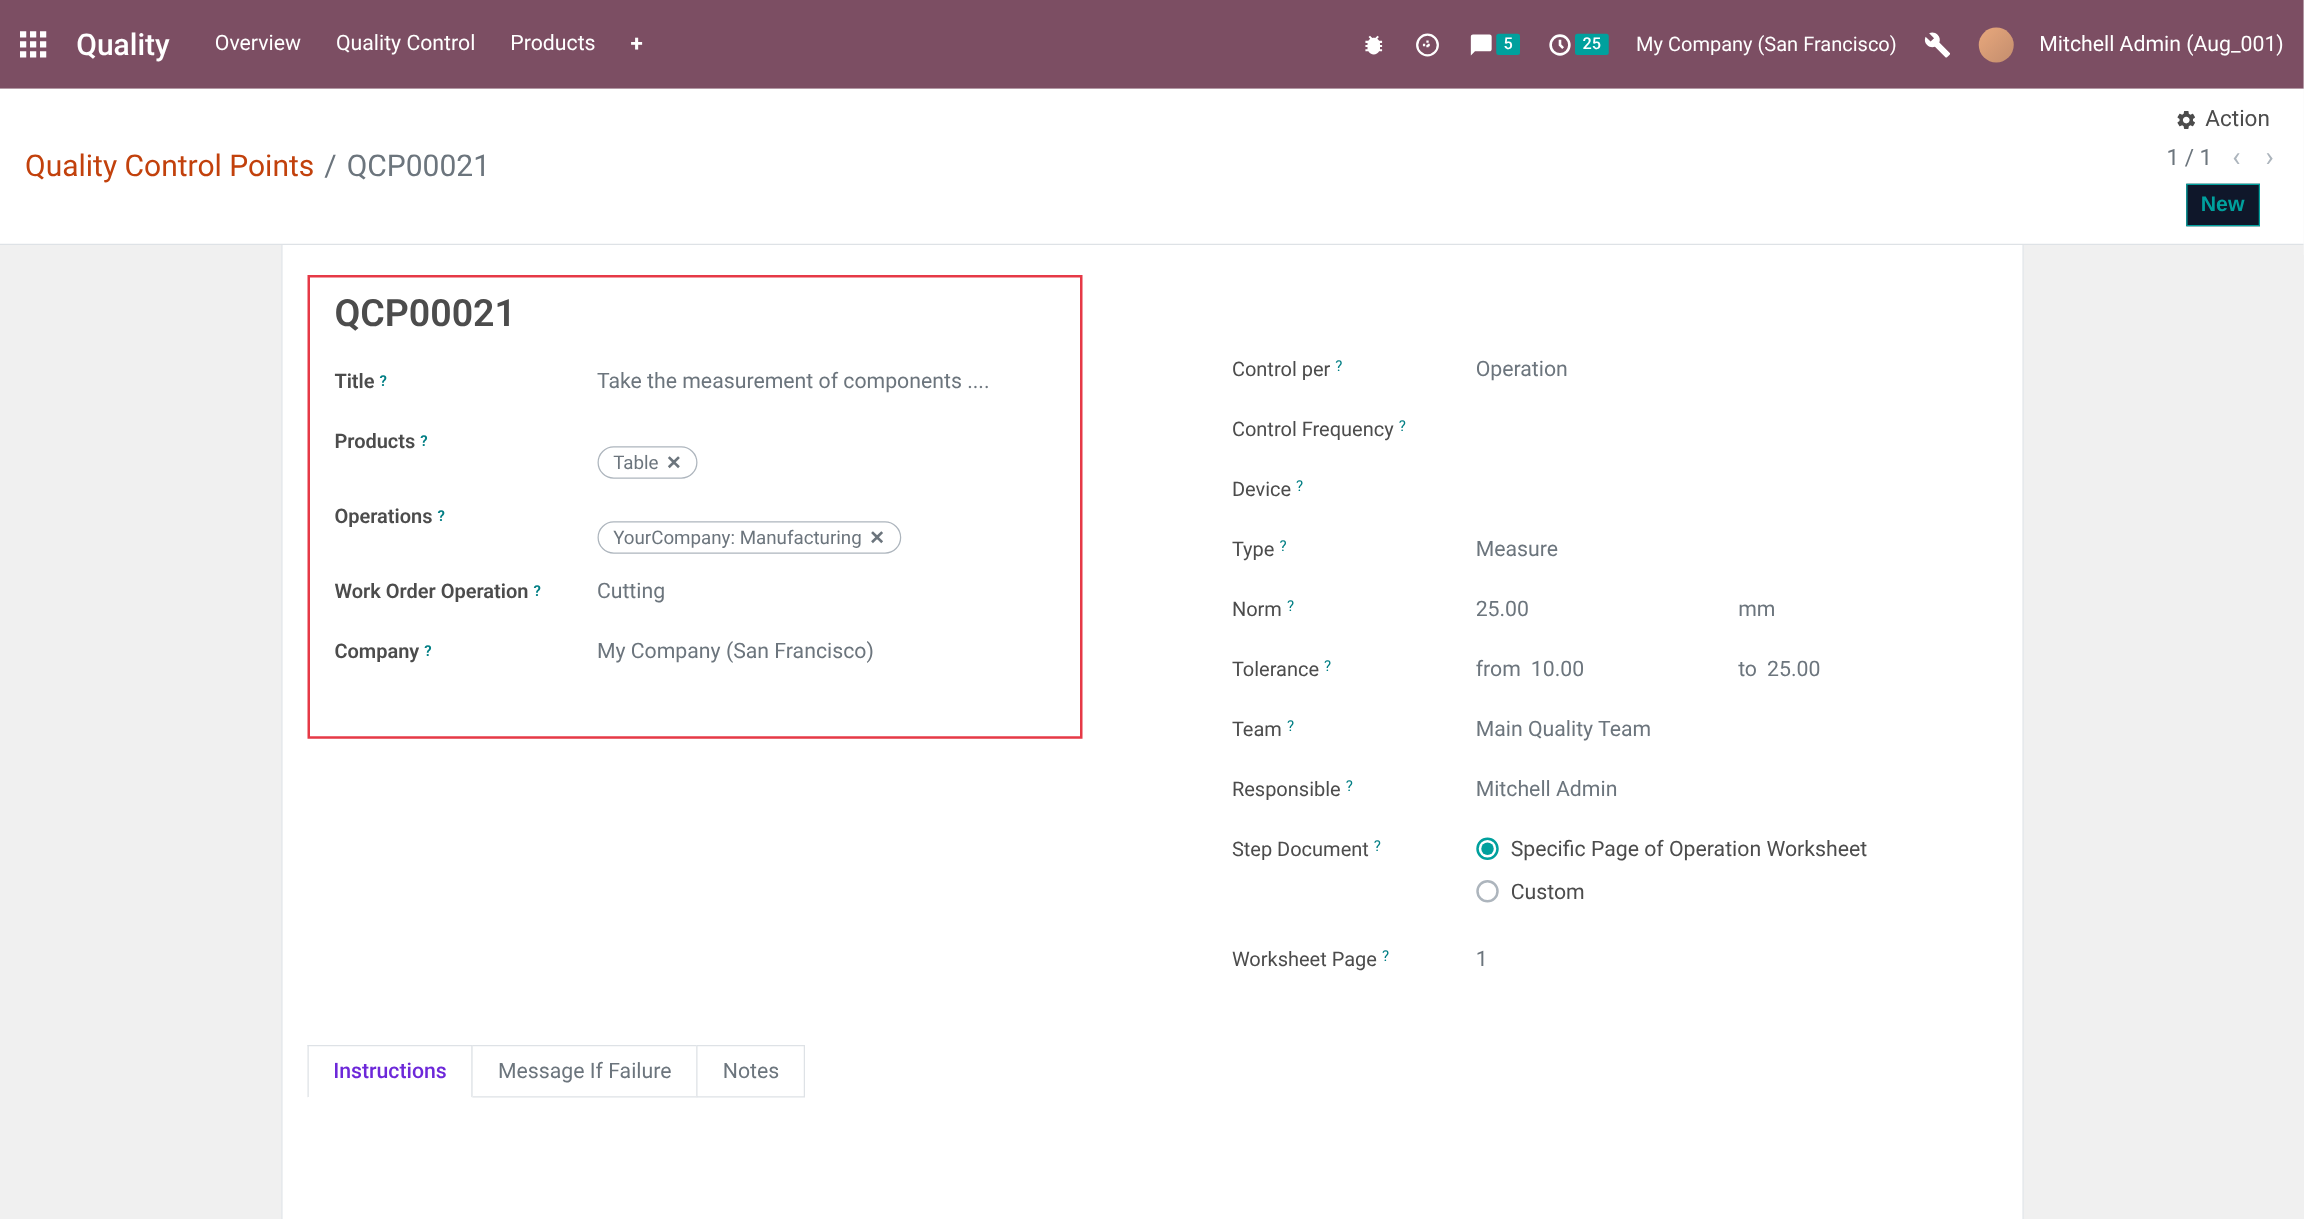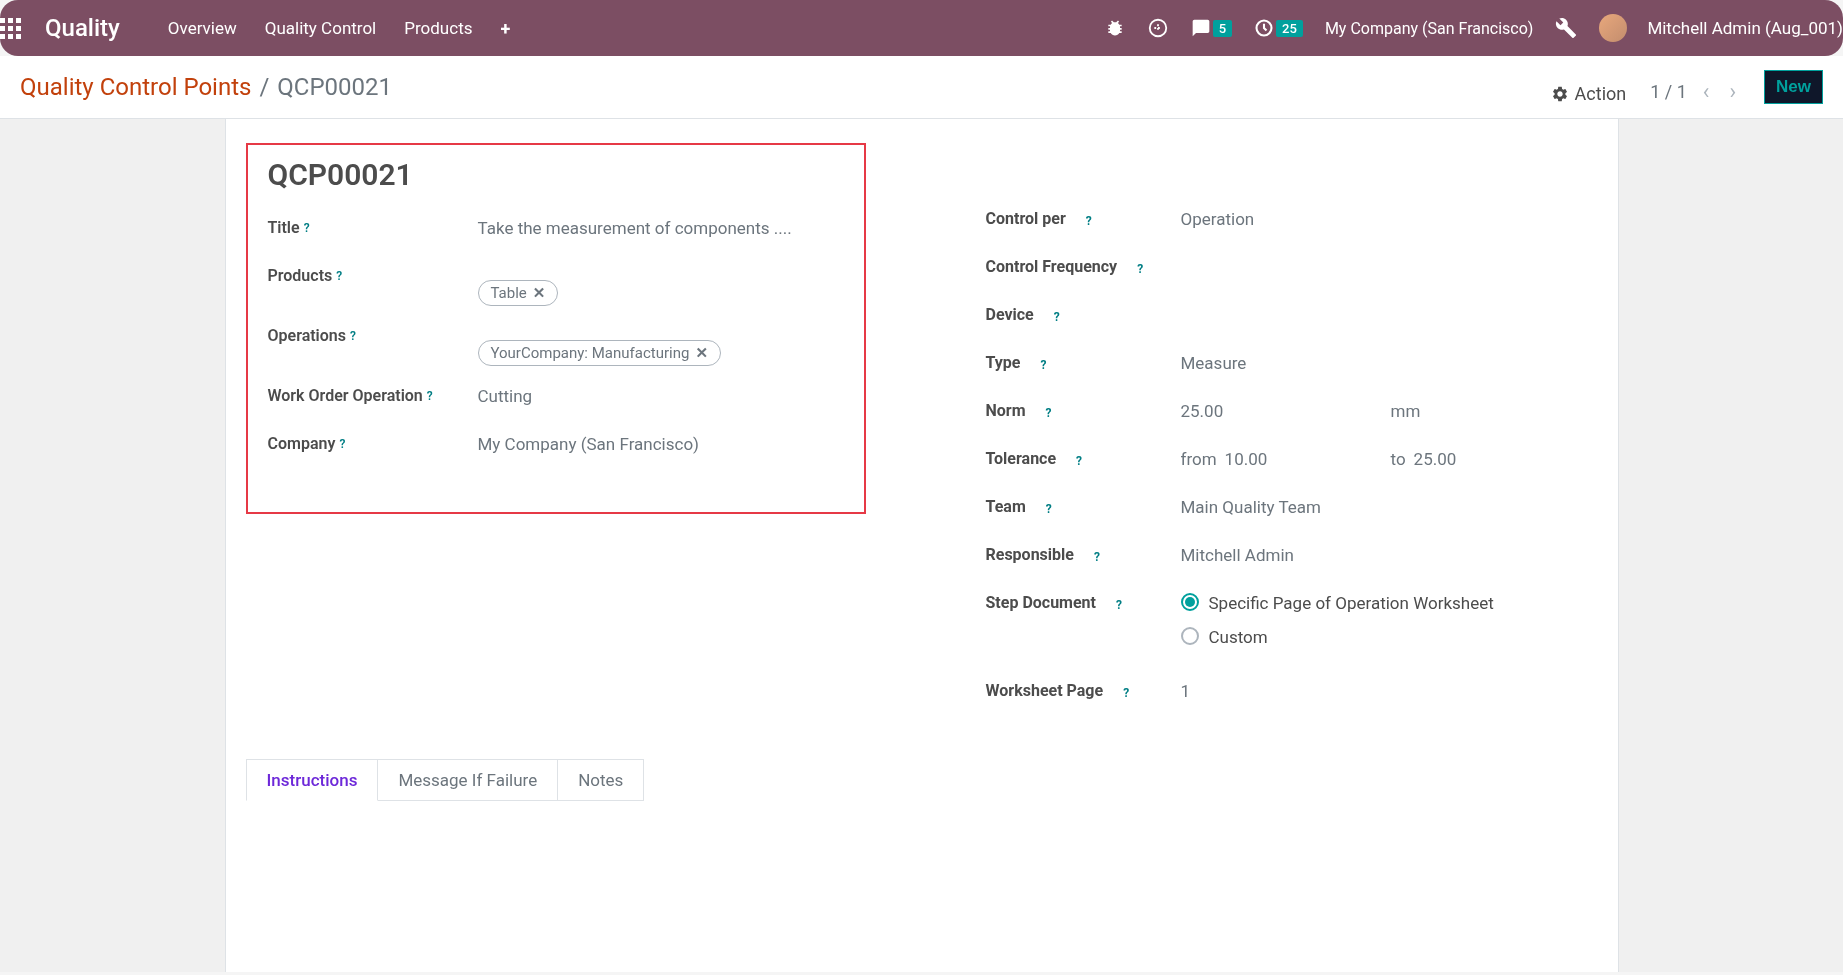--- a/index.html
+++ b/index.html
@@ -8,26 +8,25 @@
       padding: 0;
     }
     body {
       font-family: -apple-system, BlinkMacSystemFont, "Segoe UI", Roboto, "Helvetica Neue", Arial, sans-serif;
       background: #f5f5f5;
       color: #4c4c4c;
       font-size: 15px;
     }
     .navbar {
       background: #7c4e63;
-      height: 56px;
-      display: flex;
-      align-items: center;
-      padding: 0 0;
-      color: #fff;
-      border-radius: 18px;
+      height: 71px;
+      display: flex;
+      align-items: center;
+      padding: 0 16px;
+      color: #fff;
     }
     .navbar-left {
       display: flex;
       align-items: center;
       gap: 24px;
     }
     .apps-icon {
       display: grid;
       grid-template-columns: repeat(3, 5px);
       grid-template-rows: repeat(3, 5px);
@@ -40,21 +39,21 @@
       height: 5px;
     }
     .navbar-brand {
       font-size: 24px;
       font-weight: 500;
       color: #fff;
     }
     .navbar-menu {
       display: flex;
       gap: 28px;
-      margin-left: 24px;
+      margin-left: 12px;
     }
     .navbar-menu-item {
       color: #fff;
       font-size: 17px;
       cursor: pointer;
     }
     .navbar-plus {
       color: #fff;
       font-size: 18px;
       font-weight: bold;
@@ -123,22 +122,23 @@
       cursor: pointer;
     }
     .breadcrumb-sep {
       color: #6c757d;
     }
     .breadcrumb-current {
       color: #6c757d;
     }
     .control-right {
       display: flex;
-      align-items: flex-end;
-      gap: 24px;
+      align-items: center;
+      gap: 8px;
+      flex-direction: column;
     }
     .action-btn {
       display: flex;
       align-items: center;
       gap: 6px;
       color: #4c4c4c;
       font-size: 18px;
       cursor: pointer;
     }
     .pager {
@@ -213,26 +213,26 @@
       font-weight: 600;
       color: #4c4c4c;
       font-size: 16px;
       padding-left: 20px;
       display: flex;
       align-items: center;
       gap: 2px;
     }
     .form-label-right {
       flex: 0 0 195px;
-      font-weight: 700;
+      font-weight: 400;
       color: #4c4c4c;
       font-size: 16px;
       display: flex;
-      align-items: flex-end;
-      gap: 18px;
+      align-items: flex-start;
+      gap: 2px;
     }
     .help-icon {
       color: #017e84;
       font-size: 12px;
       cursor: help;
       vertical-align: super;
       margin-left: 2px;
     }
     .form-value {
       flex: 1;

